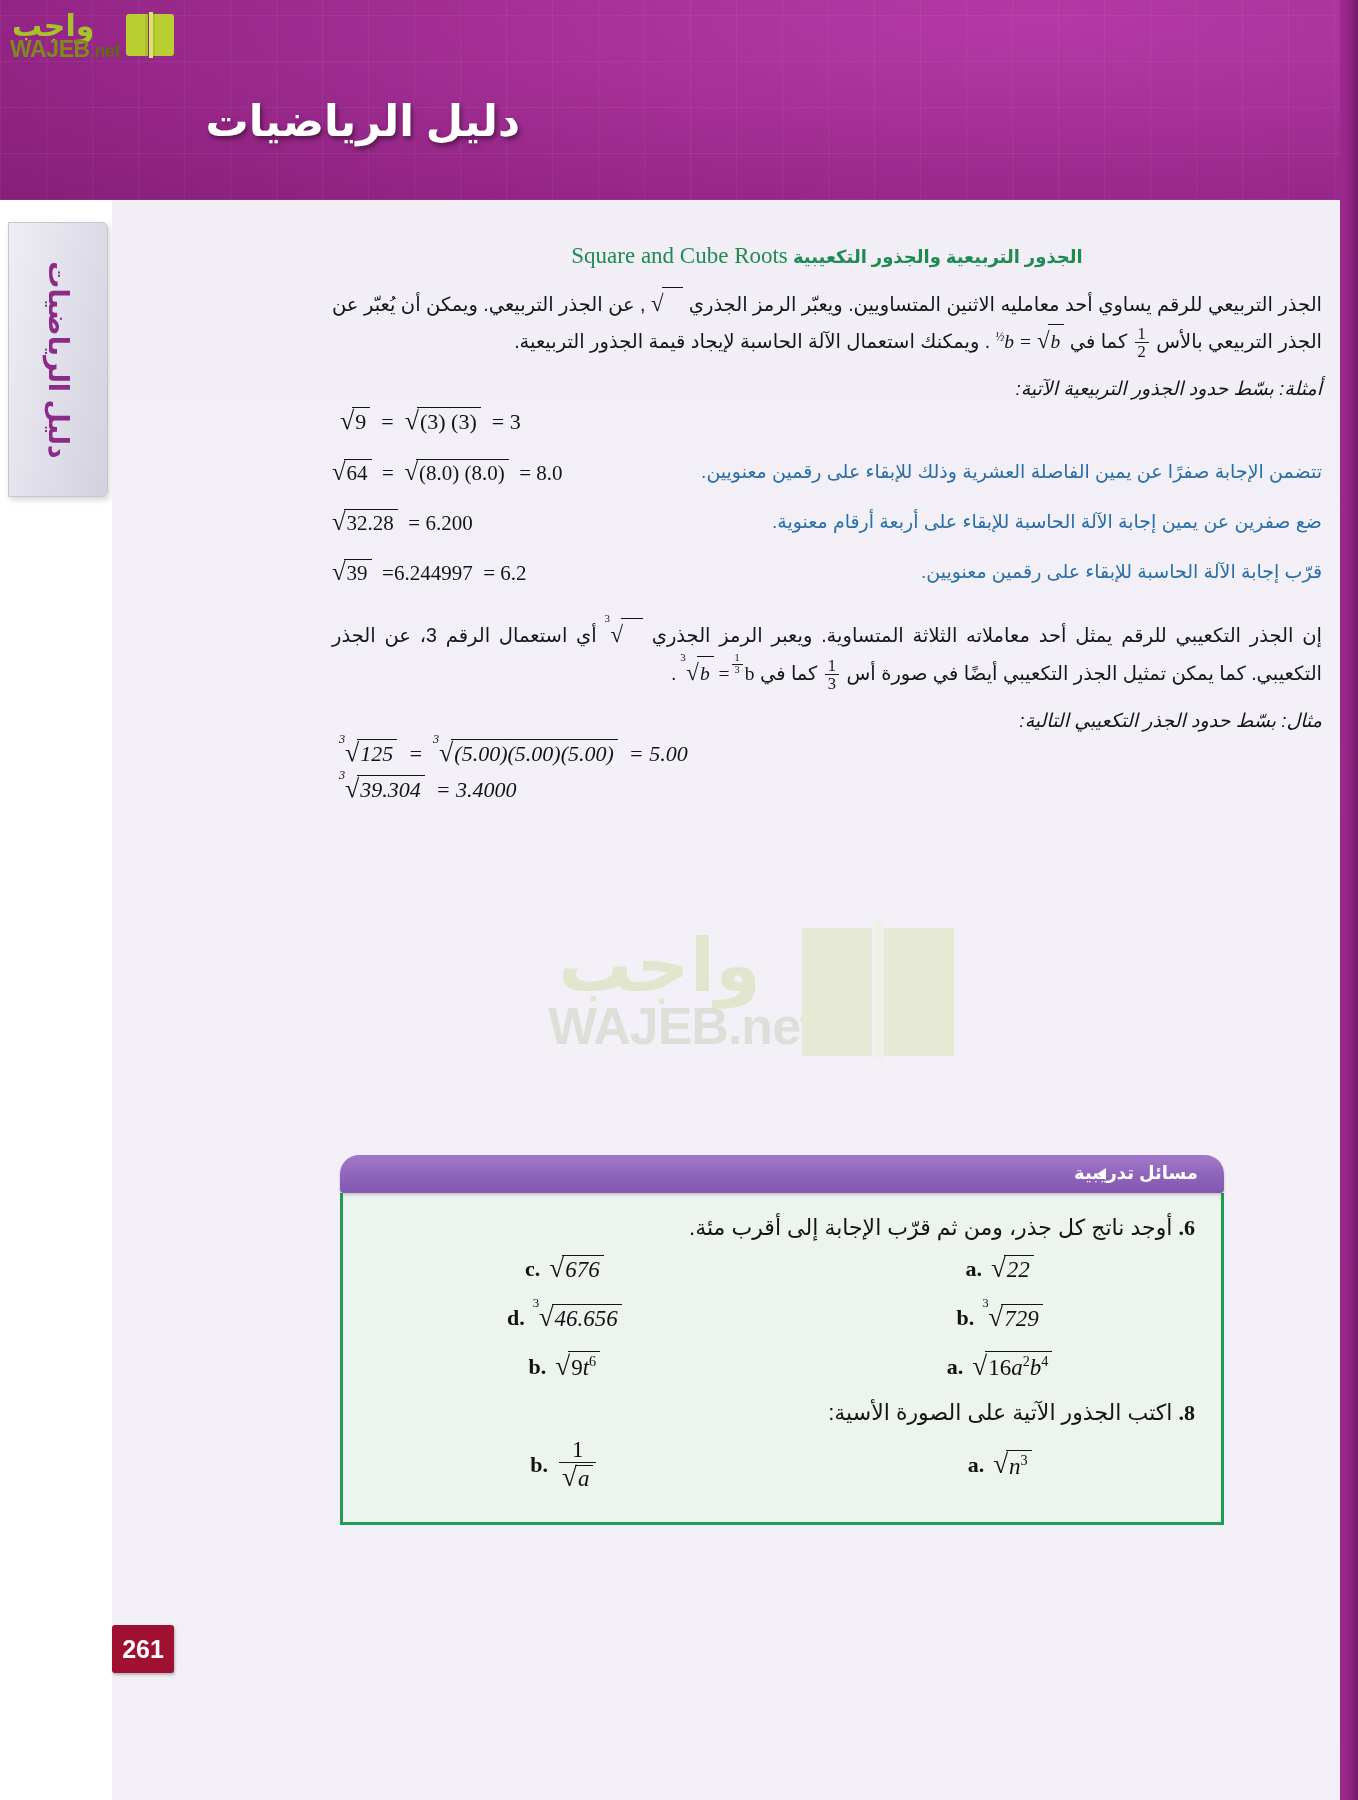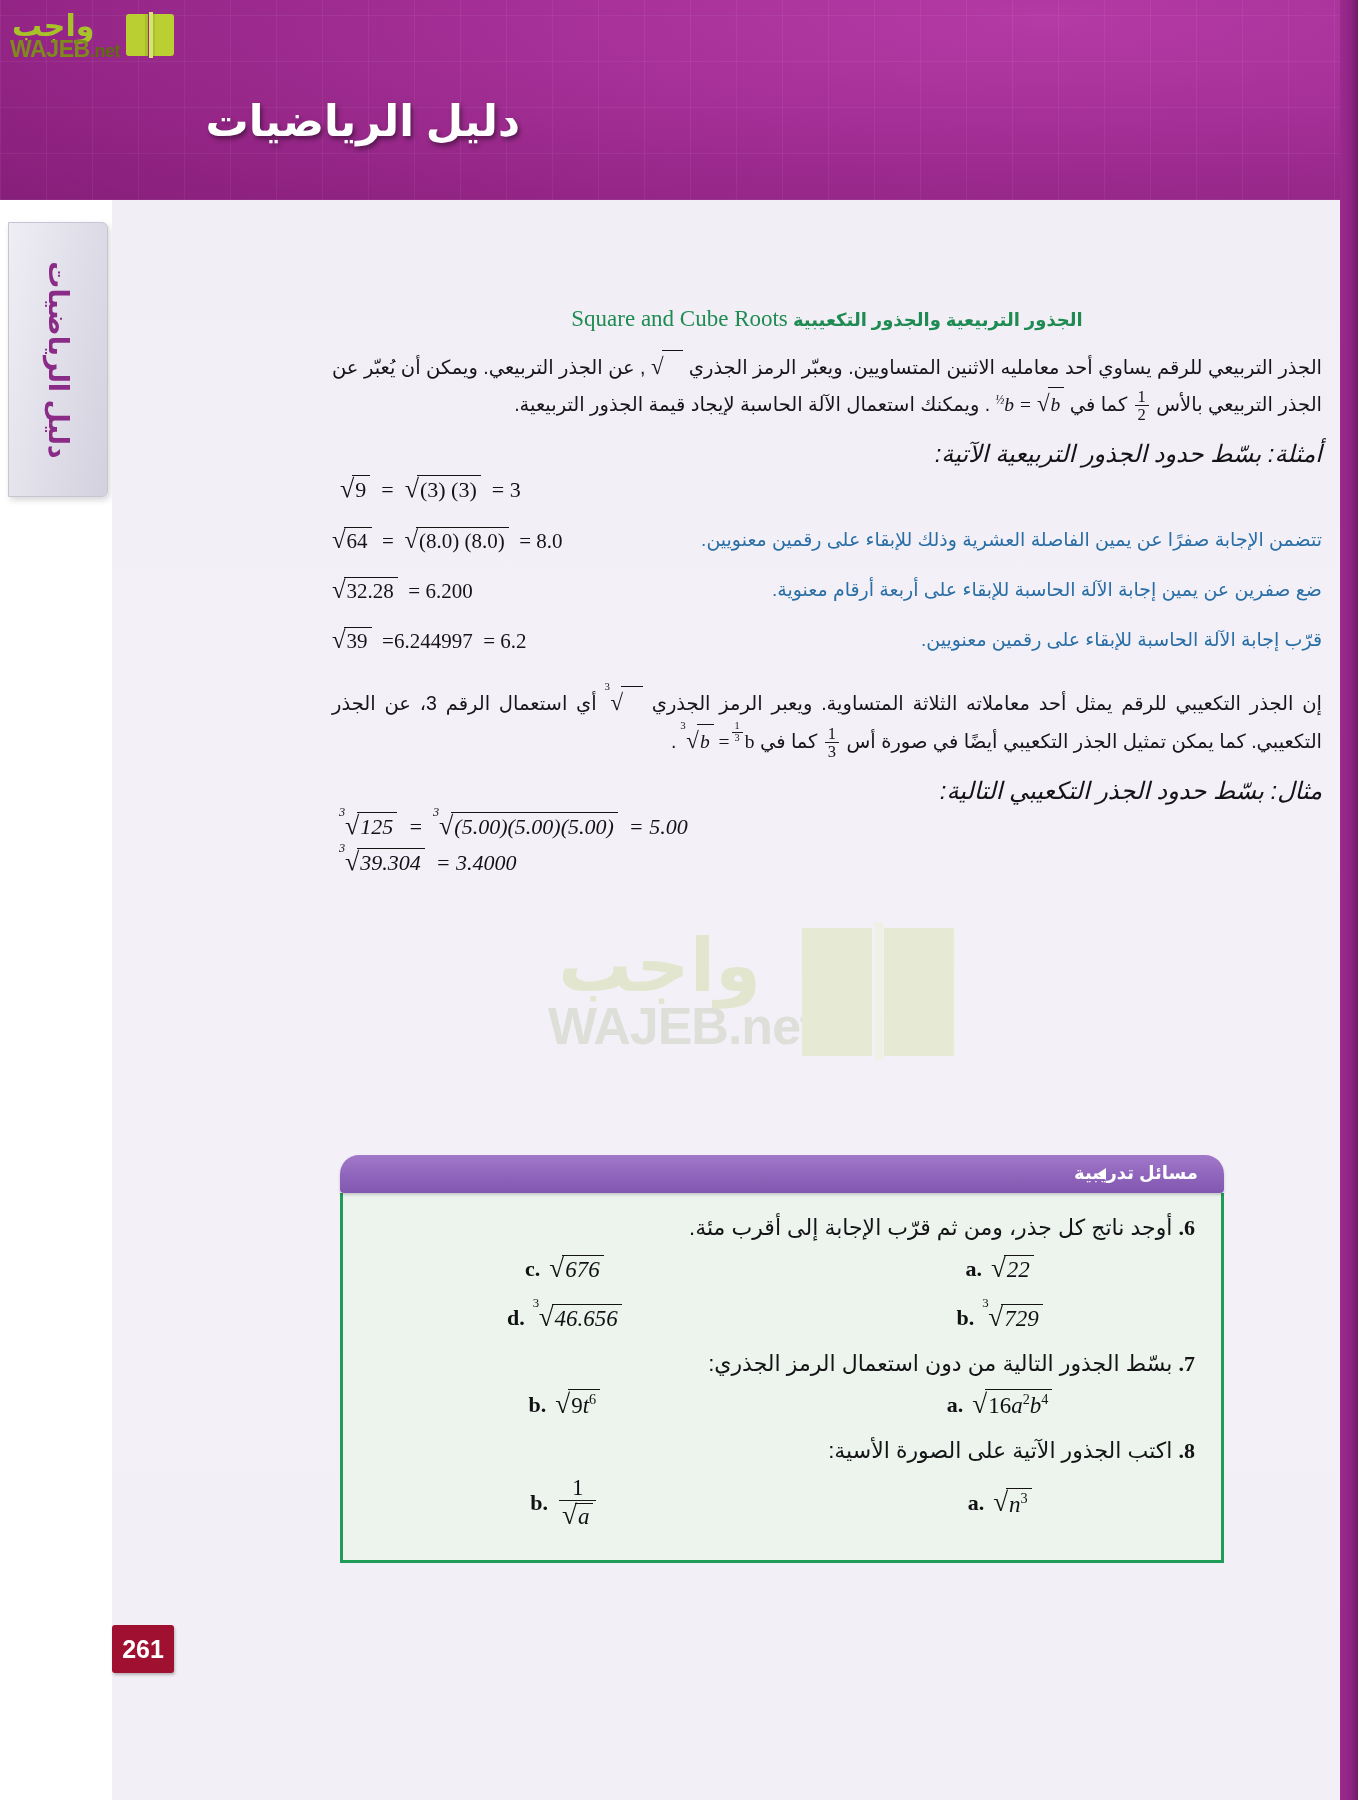--- a/index.html
+++ b/index.html
@@ -129,21 +129,21 @@
   }
 
   .inner {
     position: absolute;
     top: 0; right: 18px;
     width: 990px;
   }
 
   
   .sec-head {
-    margin-top: 104px;
+    margin-top: 41px;
     text-align: center;
     color: #1f8b53;
     font-size: 20.5px;
     font-weight: 700;
     direction: rtl;
     line-height: 1.3;
   }
   .sec-head .en {
     font-family: "Liberation Serif", serif;
     font-weight: 400;
@@ -237,21 +237,21 @@
     flex: 0 0 auto;
     direction: ltr;
     font-family: "Liberation Serif", serif;
     font-size: 21px;
     color: #141417;
     white-space: nowrap;
   }
 
   .ex-label {
     font-family: "Liberation Sans", "DejaVu Sans", sans-serif;
-    font-size: 24px;
+    font-size: 19px;
     font-style: italic;
     direction: rtl;
     text-align: right;
     margin-top: 16px;
     color: #141417;
   }
 
   
   .watermark {
     position: absolute;
@@ -532,24 +532,20 @@
           <div class="ans-cell">
             <span class="expr"><span class="rad cube"><span class="idx">3</span><span class="sign">√</span><span class="body"><span class="mathi">729</span></span></span></span>
             <span class="tag">b.</span>
           </div>
           <div class="ans-cell">
             <span class="expr"><span class="rad cube"><span class="idx">3</span><span class="sign">√</span><span class="body"><span class="mathi">46.656</span></span></span></span>
             <span class="tag">d.</span>
           </div>
         </div>
 
-        <div class="q-text">
-          <span class="q-num">7.</span>
-          <span>بسّط الجذور التالية من دون استعمال الرمز الجذري:</span>
-        </div>
         <div class="ans-row">
           <div class="ans-cell">
             <span class="expr"><span class="rad"><span class="sign">√</span><span class="body"><span class="mathr">16</span><span class="mathi">a</span><span class="sup">2</span><span class="mathi">b</span><span class="sup">4</span></span></span></span>
             <span class="tag">a.</span>
           </div>
           <div class="ans-cell">
             <span class="expr"><span class="rad"><span class="sign">√</span><span class="body"><span class="mathr">9</span><span class="mathi">t</span><span class="sup">6</span></span></span></span>
             <span class="tag">b.</span>
           </div>
         </div>

